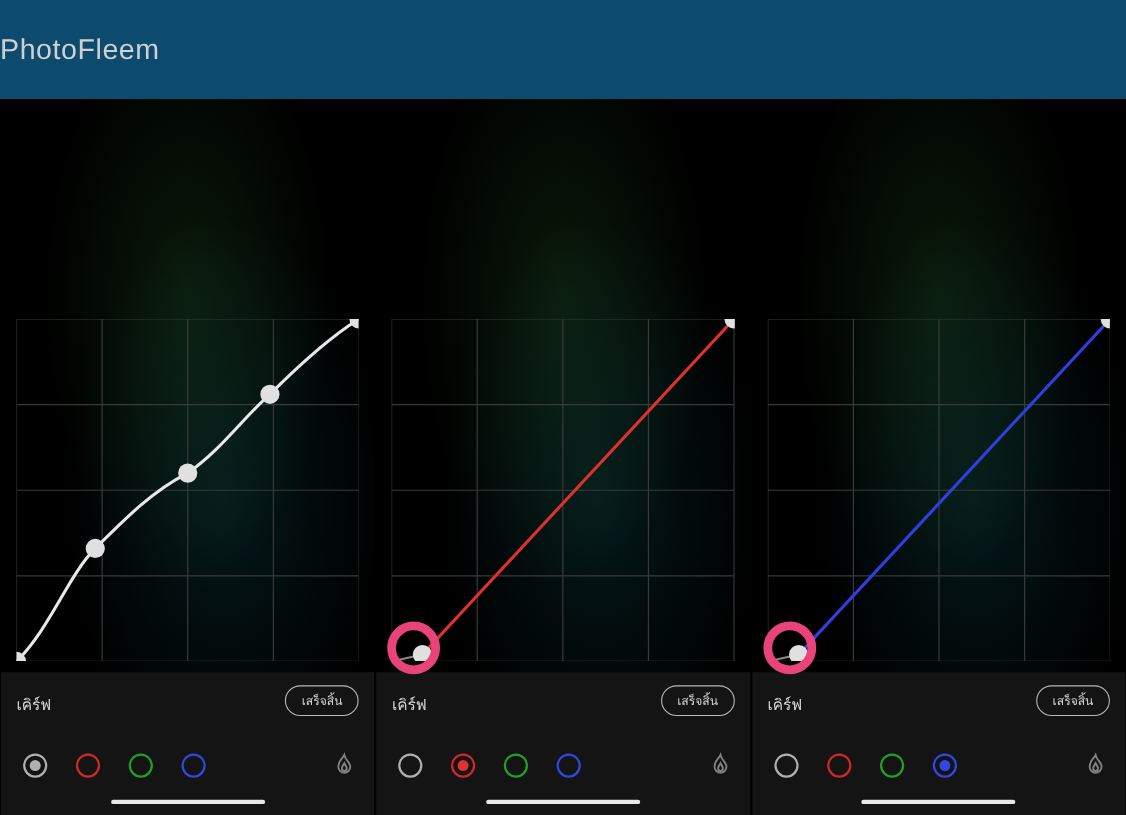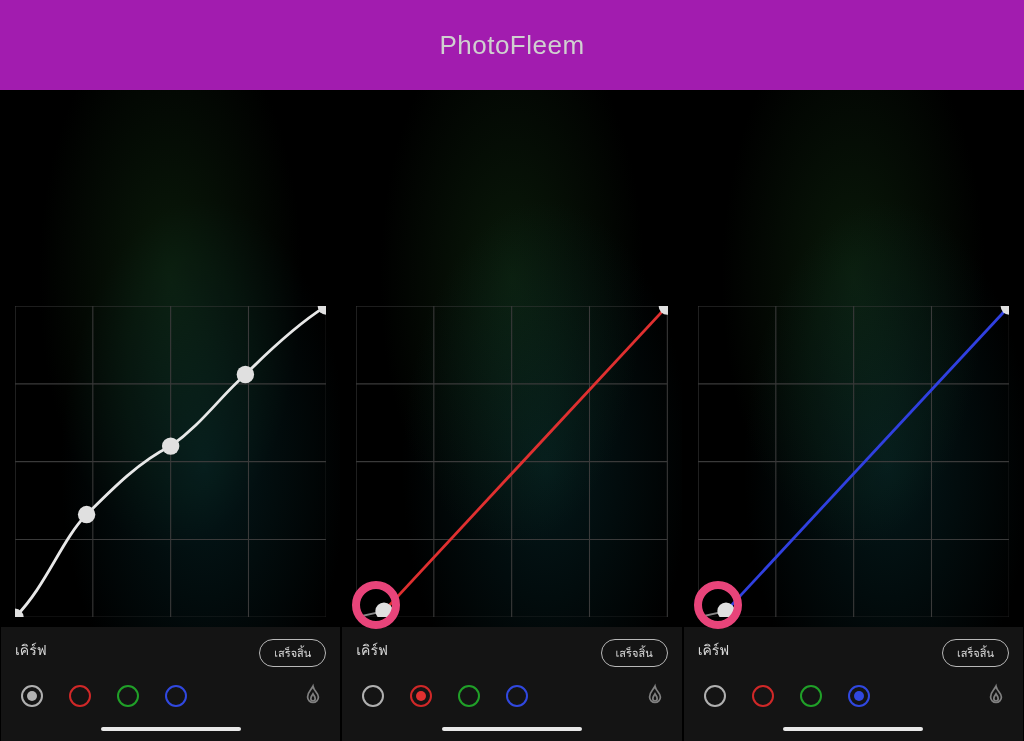--- a/index.html
+++ b/index.html
@@ -6,24 +6,24 @@
   body {
     width: 1024px;
     height: 741px;
     background: #000;
     font-family: -apple-system, BlinkMacSystemFont, "Segoe UI", sans-serif;
     overflow: hidden;
     position: relative;
   }
   .header {
     height: 90px;
-    background: #a21caf;
+    background: #0c4a6e;
     display: flex;
     align-items: center;
-    justify-content: center;
+    justify-content: flex-start;
     color: #d0d0d0;
     font-size: 26px;
     font-weight: 300;
     letter-spacing: 0.5px;
   }
   .panels {
     display: flex;
     width: 100%;
     height: calc(100% - 90px);
     background: #000;
@@ -54,23 +54,23 @@
     width: 100%;
     height: 100%;
     display: block;
   }
   .bottom-bar {
     background: #141414;
     padding: 12px 14px 4px 14px;
   }
   .row1 {
     display: flex;
-    align-items: flex-start;
+    align-items: flex-end;
     justify-content: space-between;
-    margin-bottom: 16px;
+    margin-bottom: 32px;
   }
   .label {
     color: #d8d8d8;
     font-size: 14px;
   }
   .done-btn {
     border: 1.5px solid #b8b8b8;
     background: transparent;
     color: #d8d8d8;
     border-radius: 16px;

